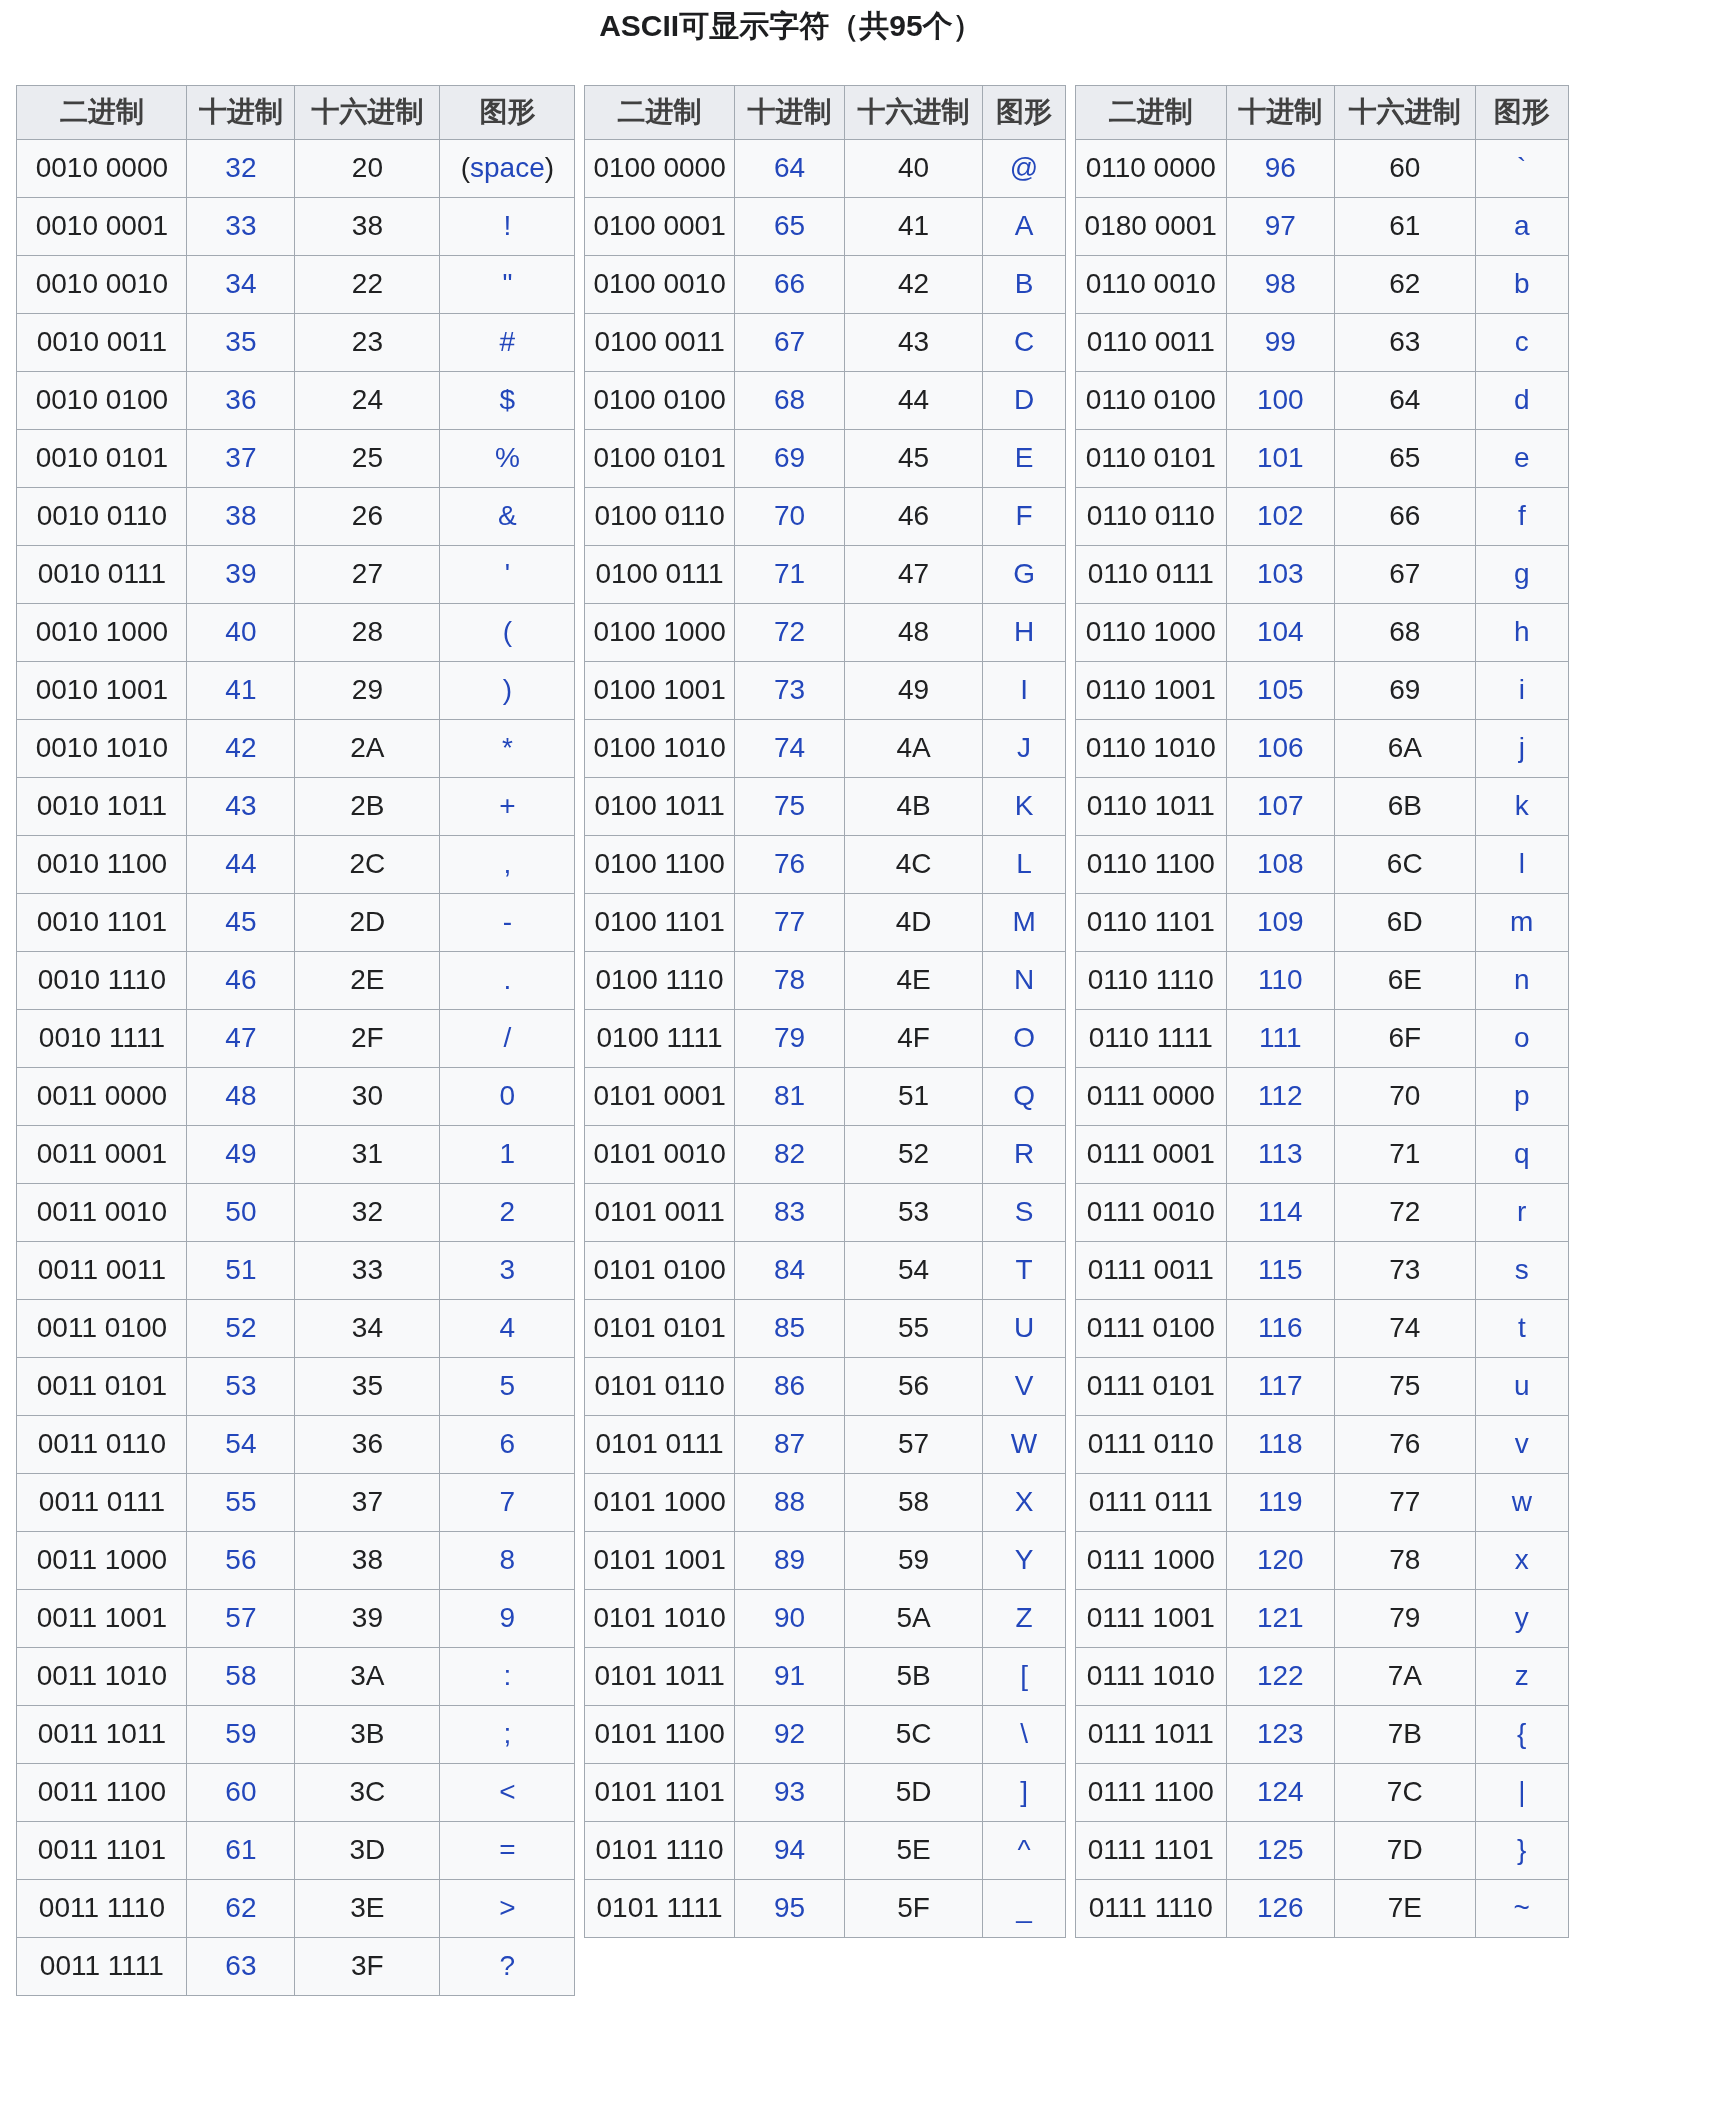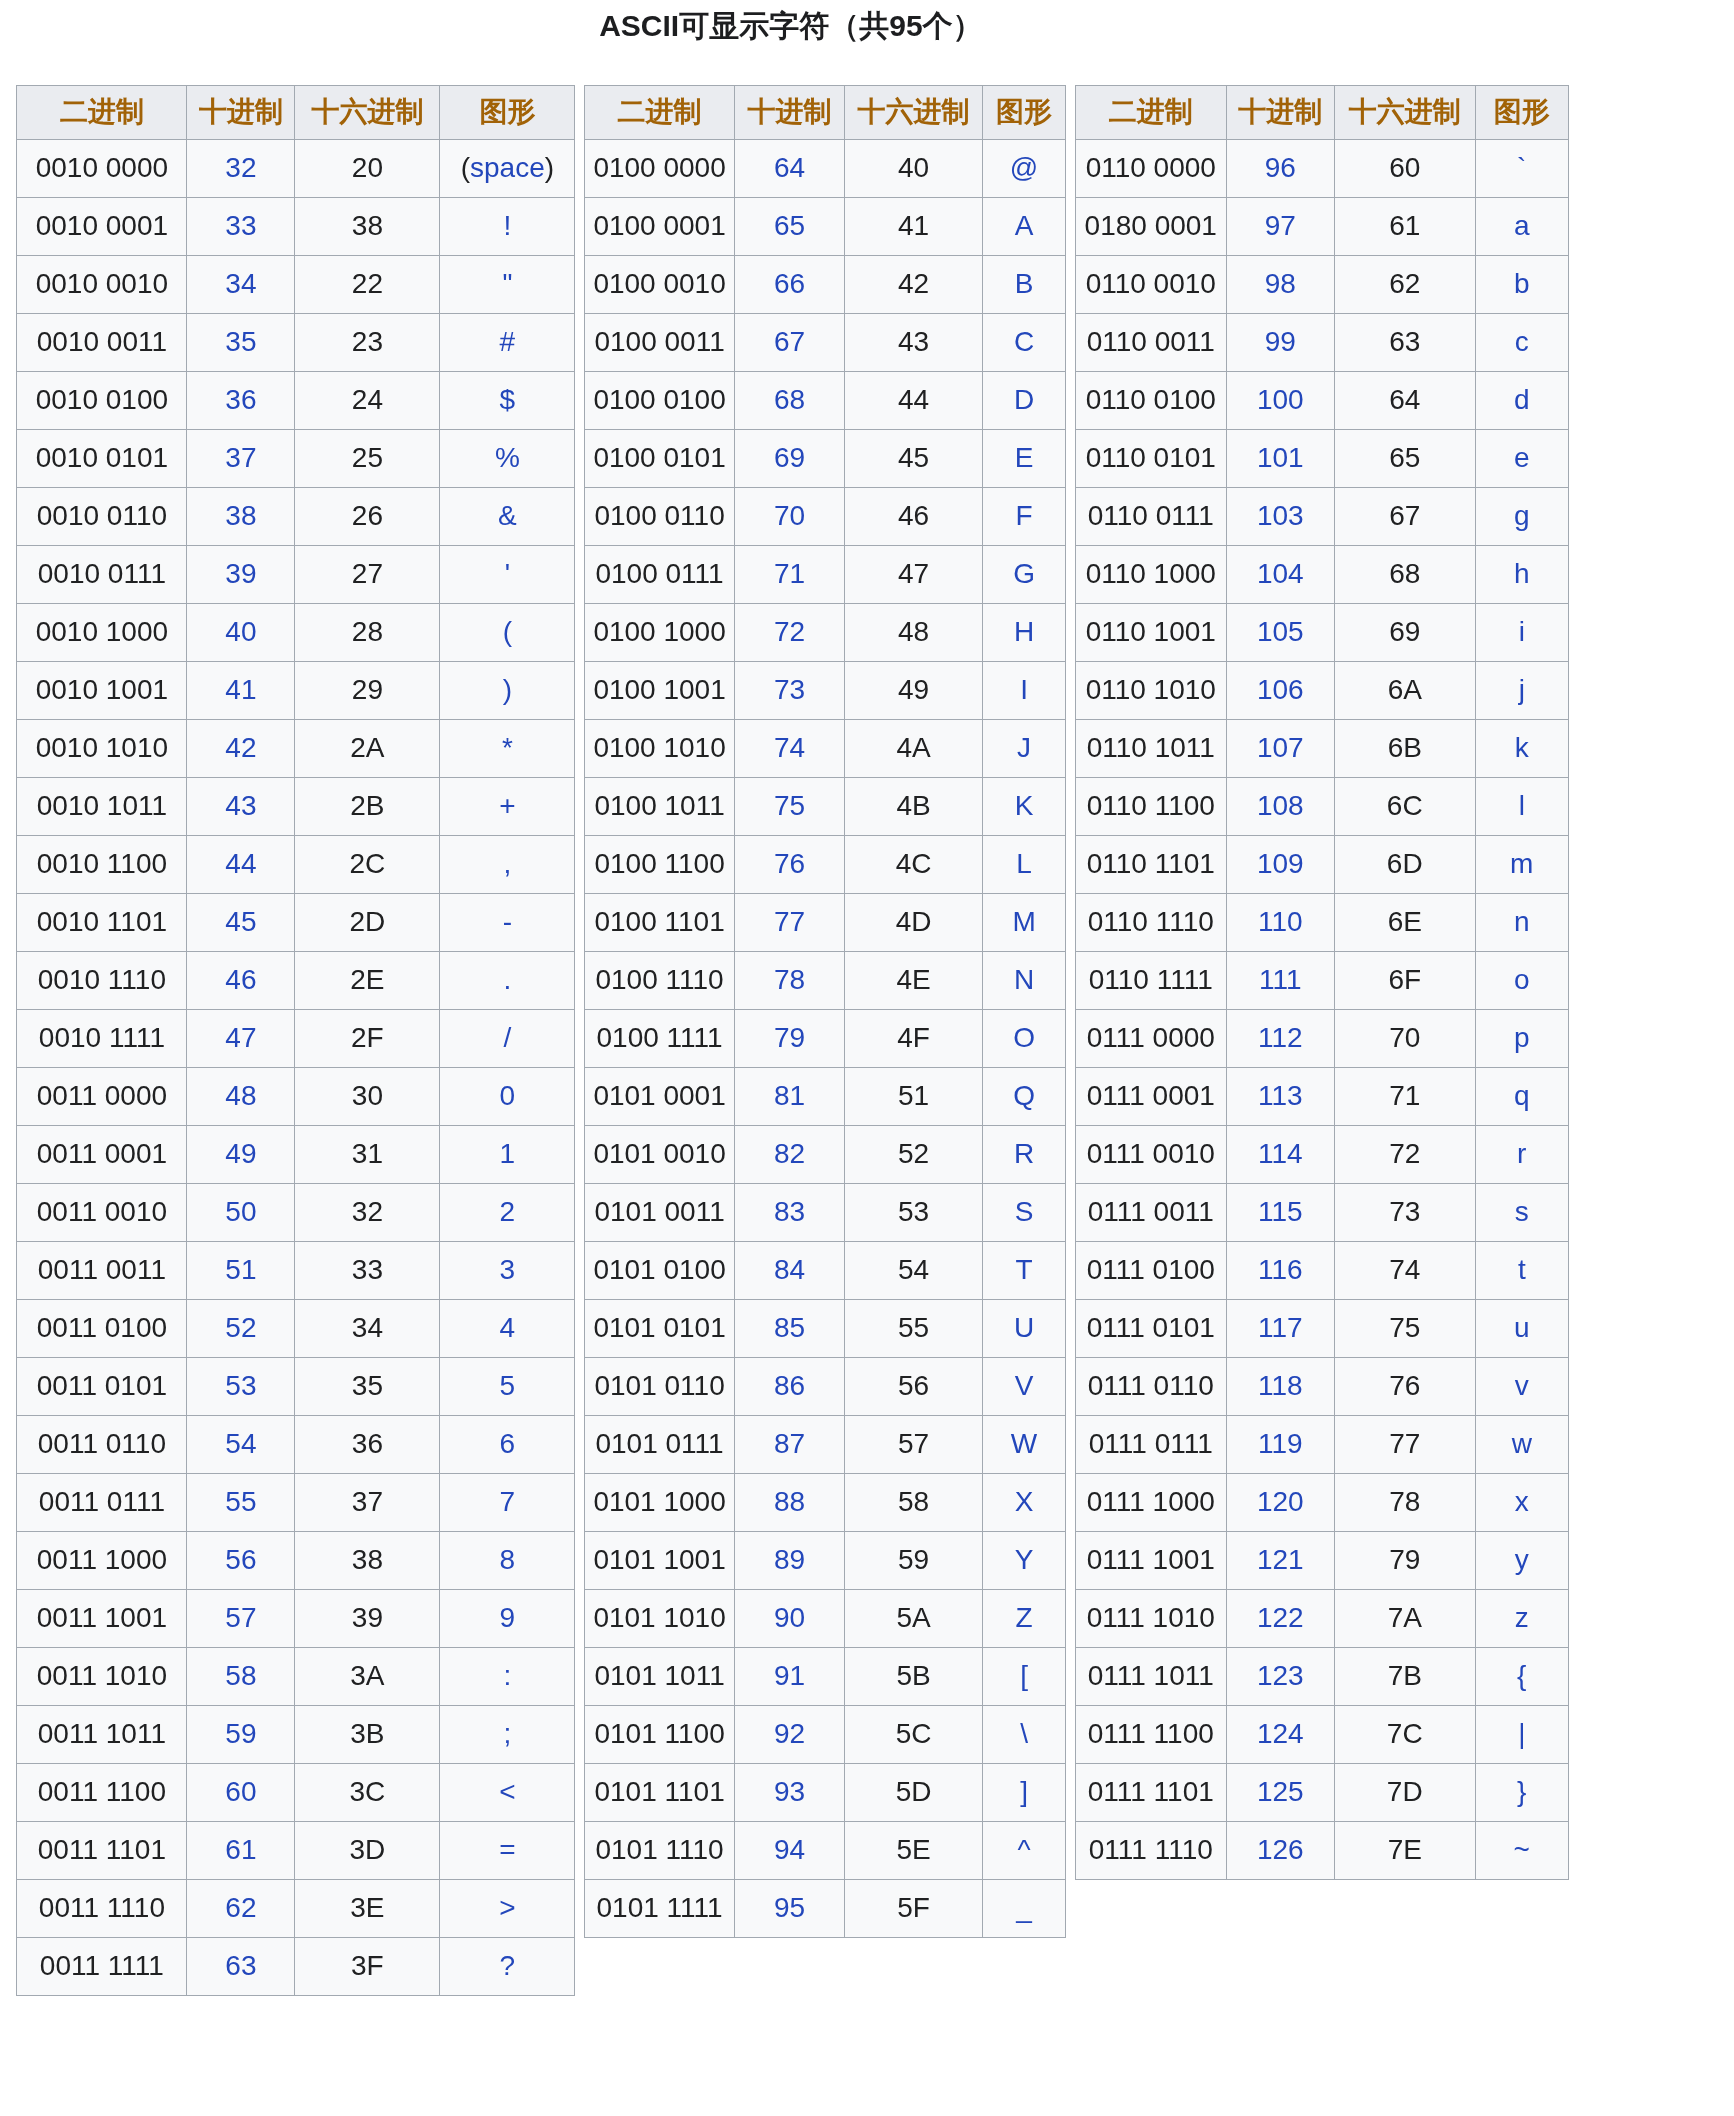--- a/index.html
+++ b/index.html
@@ -46,21 +46,21 @@
     overflow: hidden;
     white-space: nowrap;
   }
   th {
     background: #eaecf0;
     height: 54px;
     font-weight: bold;
   }
   td { height: 58px; }
   .link { color: #2347bb; cursor: pointer; }
-  th .link { color: #a16207; }
+  th .link { color: #404040; }
   .dark { color: #202122; }
   
   .t0 .col-0 { width: 170px; } .t0 .col-1 { width: 108px; }
   .t0 .col-2 { width: 145px; } .t0 .col-3 { width: 135px; }
   .t1 .col-0 { width: 150px; } .t1 .col-1 { width: 110px; }
   .t1 .col-2 { width: 138px; } .t1 .col-3 { width: 83px; }
   .t2 .col-0 { width: 151px; } .t2 .col-1 { width: 108px; }
   .t2 .col-2 { width: 141px; } .t2 .col-3 { width: 93px; }
 </style>
 </head>
@@ -529,20 +529,26 @@
             <td class="dark">64</td>
             <td><span class="link">d</span></td>
           </tr>
           <tr>
             <td class="dark">0110 0101</td>
             <td><span class="link">101</span></td>
             <td class="dark">65</td>
             <td><span class="link">e</span></td>
           </tr>
           <tr>
+            <td class="dark">0110 0110</td>
+            <td><span class="link">102</span></td>
+            <td class="dark">66</td>
+            <td><span class="link">f</span></td>
+          </tr>
+          <tr>
             <td class="dark">0110 0111</td>
             <td><span class="link">103</span></td>
             <td class="dark">67</td>
             <td><span class="link">g</span></td>
           </tr>
           <tr>
             <td class="dark">0110 1000</td>
             <td><span class="link">104</span></td>
             <td class="dark">68</td>
             <td><span class="link">h</span></td>

